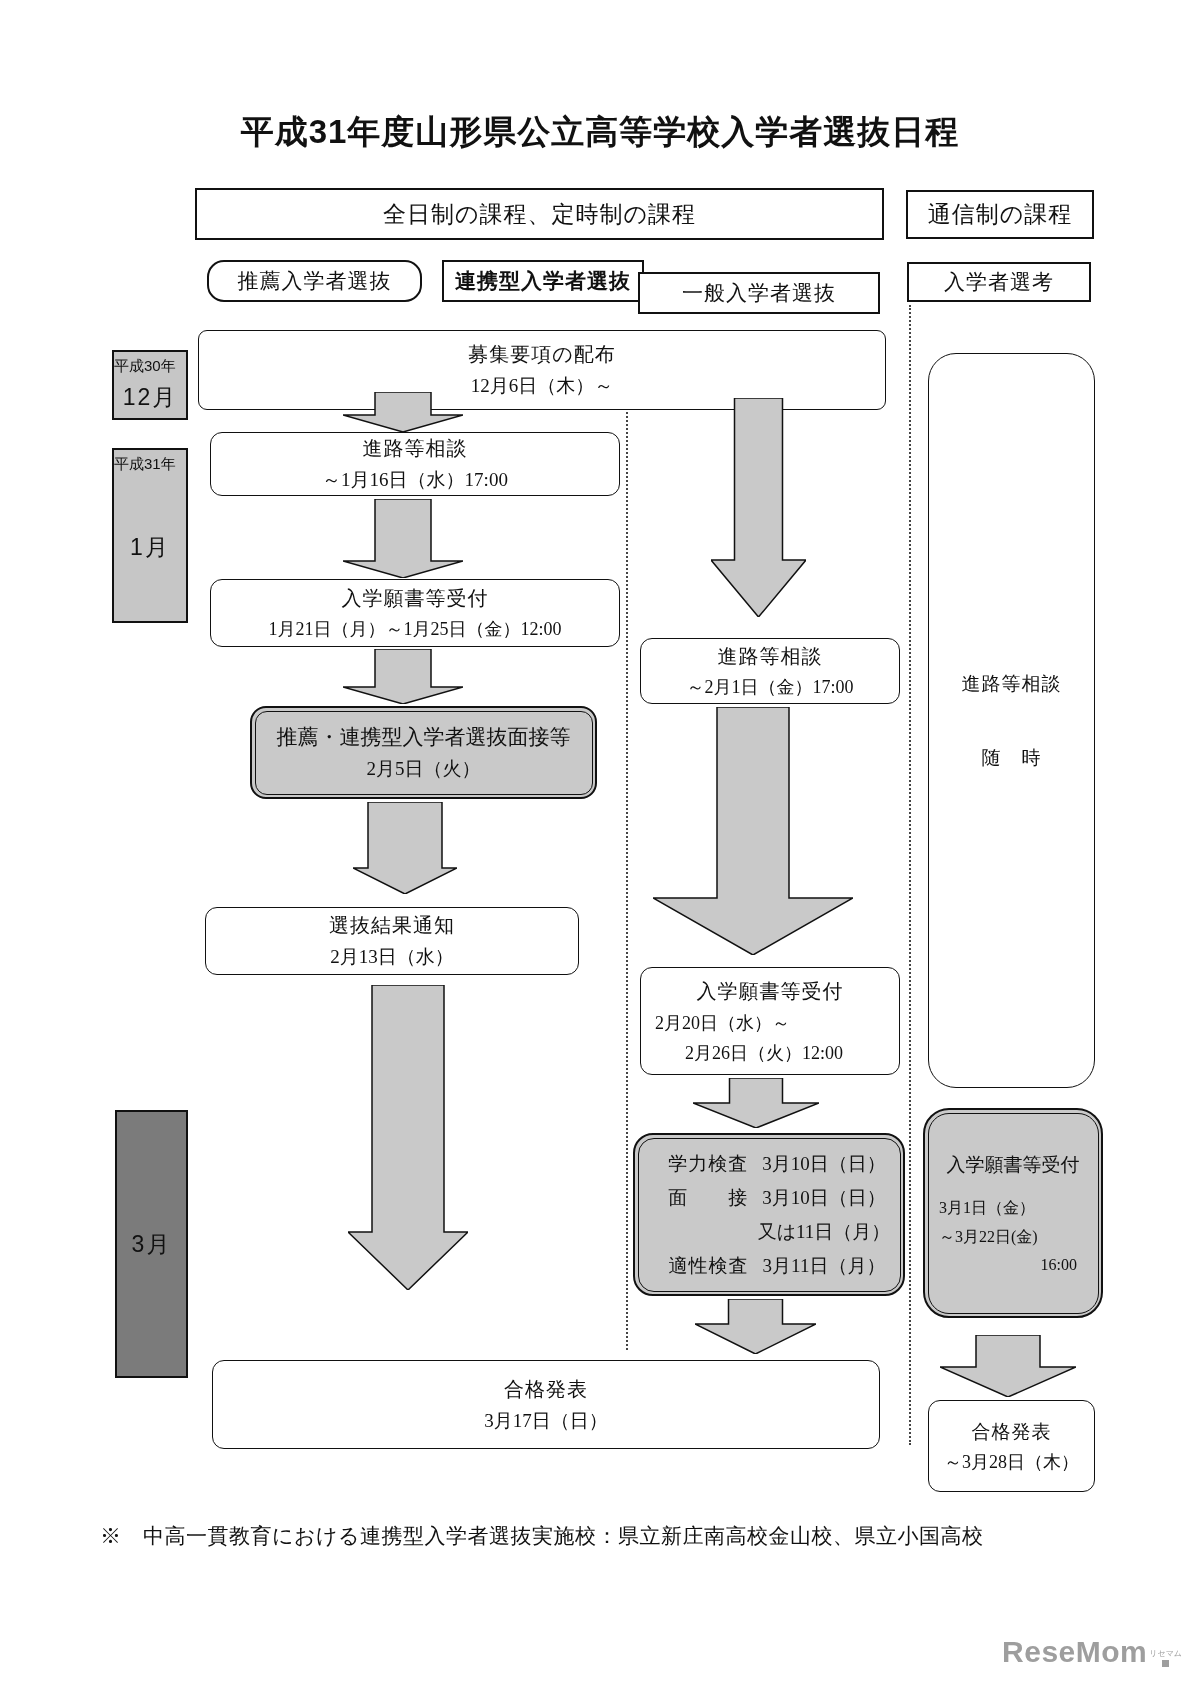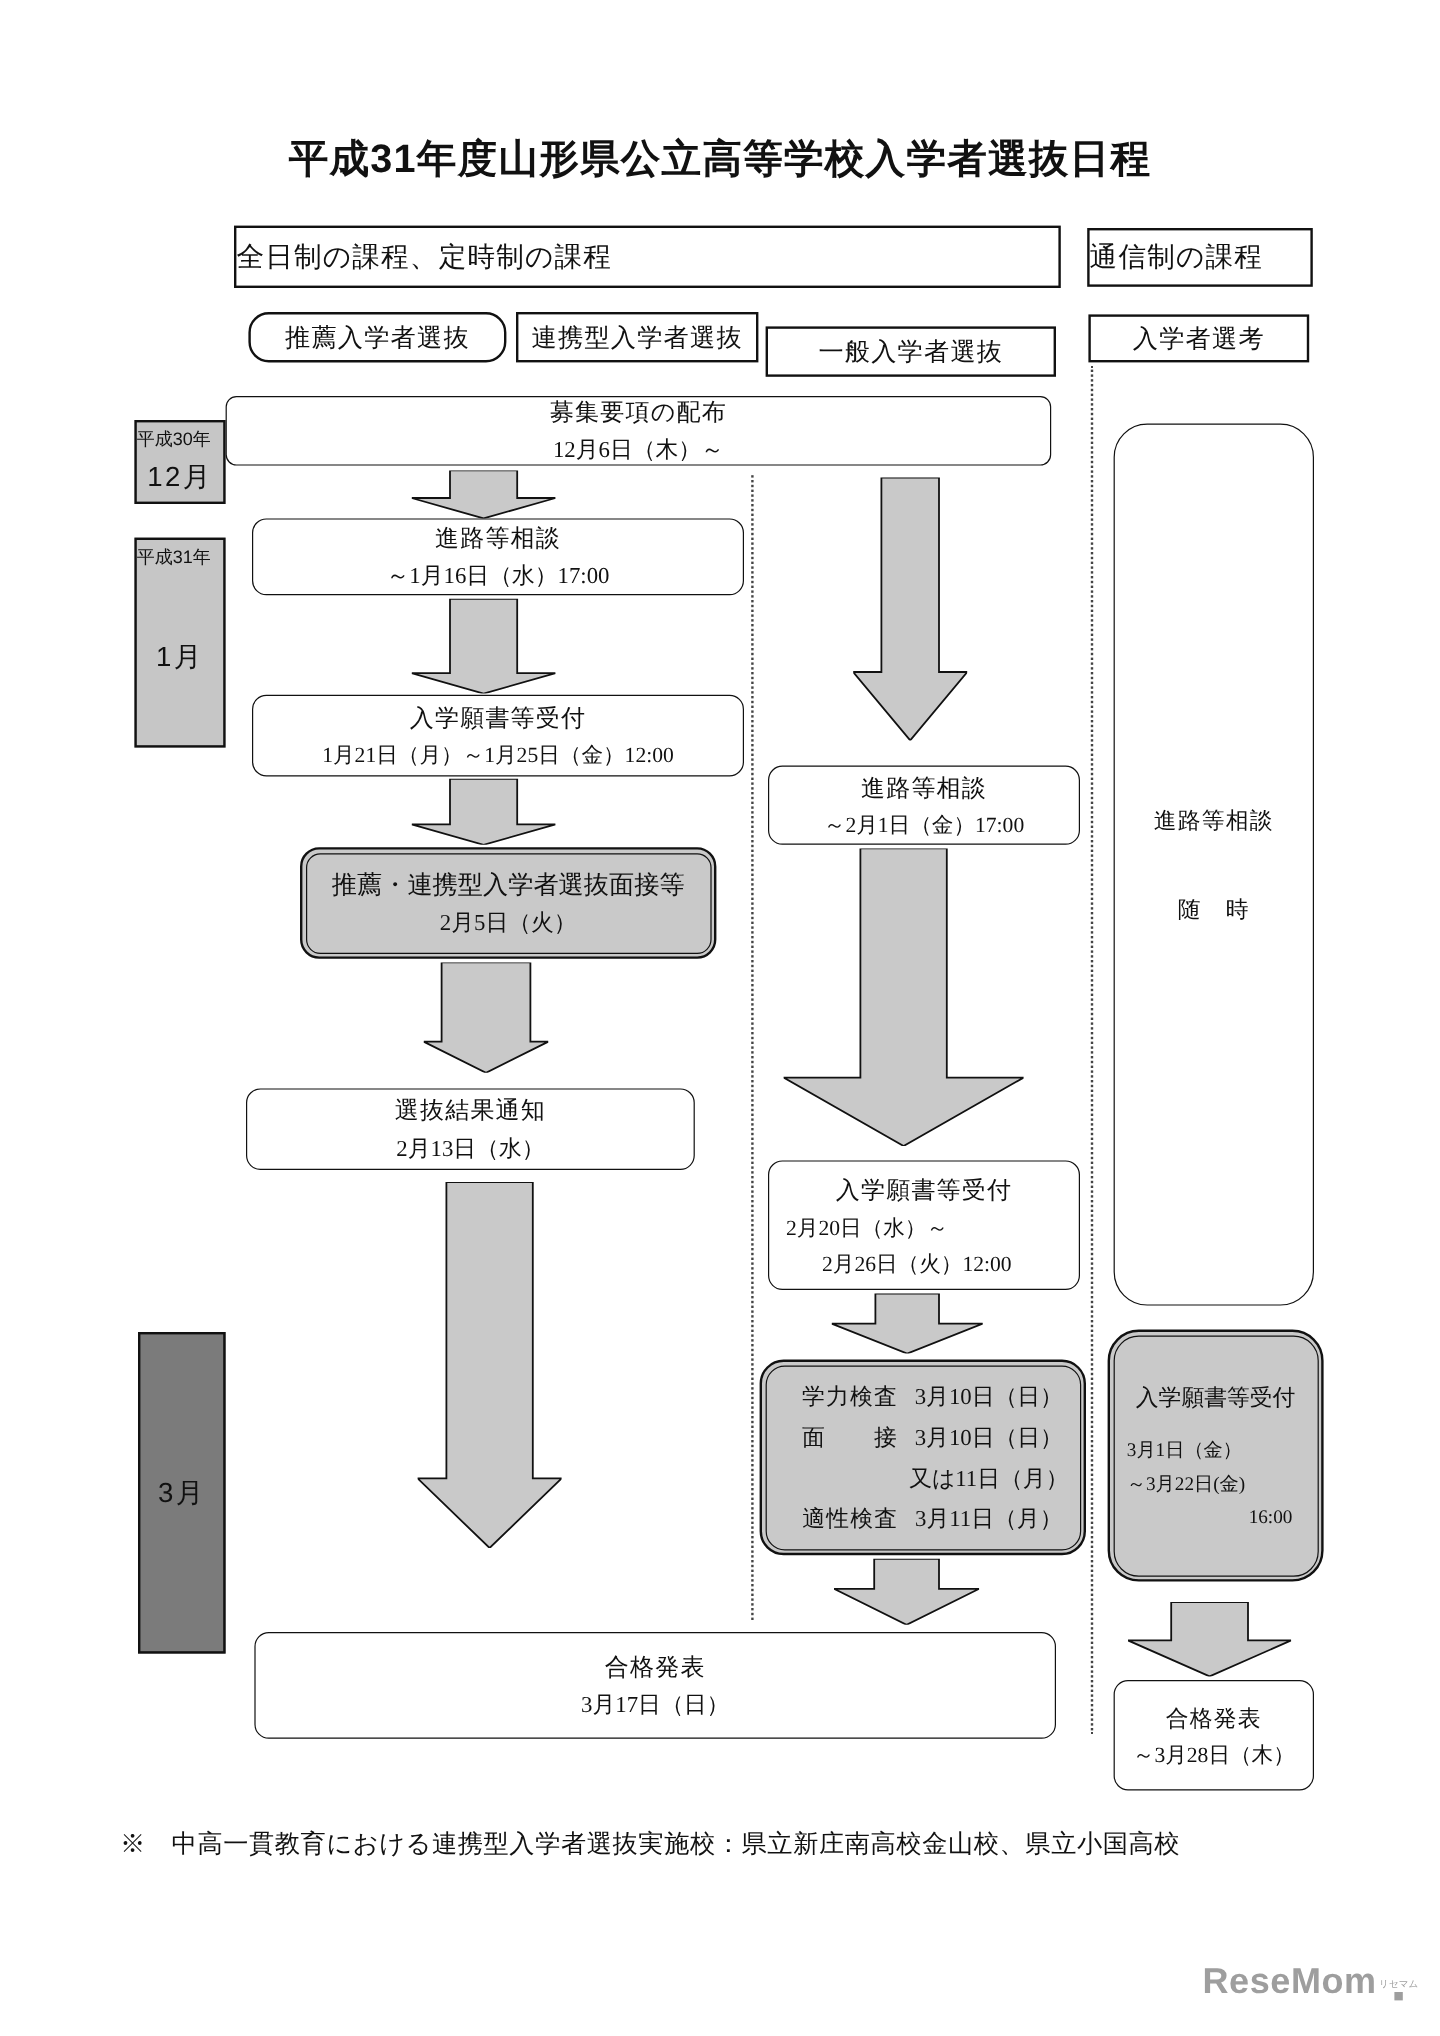--- a/index.html
+++ b/index.html
@@ -8,21 +8,21 @@
     font-family:"Liberation Sans",sans-serif;color:#111;overflow:hidden;
   }
   .abs{position:absolute;}
   .title{
     left:0;top:110px;width:1200px;text-align:center;
     font-size:33px;font-weight:bold;letter-spacing:1px;
   }
   
   .hdr{
     background:#fff;border:2px solid #111;
-    display:flex;align-items:center;
+    display:flex;align-items:center;justify-content:center;
     font-size:23px;letter-spacing:1px;
   }
   .subhdr{
     background:#fff;border:2px solid #111;
     display:flex;align-items:center;justify-content:center;
     font-size:21px;letter-spacing:1px;
   }
   
   .month{
     border:2px solid #111;display:flex;flex-direction:column;
@@ -74,21 +74,21 @@
   <div class="abs hdr" style="left:195px;top:188px;width:685px;height:48px;">
     <span>全日制の課程、定時制の課程</span>
   </div>
   <div class="abs hdr" style="left:906px;top:190px;width:184px;height:45px;">
     <span>通信制の課程</span>
   </div>
 
   <div class="abs subhdr" style="left:207px;top:260px;width:211px;height:38px;border-radius:17px;">
     <span>推薦入学者選抜</span>
   </div>
-  <div class="abs subhdr" style="left:430px;top:260px;width:198px;height:38px;">
+  <div class="abs subhdr" style="left:442px;top:260px;width:198px;height:38px;font-weight:bold;">
     <span>連携型入学者選抜</span>
   </div>
   <div class="abs subhdr" style="left:638px;top:272px;width:238px;height:38px;">
     <span>一般入学者選抜</span>
   </div>
   <div class="abs subhdr" style="left:907px;top:262px;width:180px;height:36px;">
     <span>入学者選考</span>
   </div>
 
   <div class="abs month" style="left:112px;top:350px;width:76px;height:70px;background:#c6c6c6;">
@@ -99,21 +99,21 @@
     <div class="m-era">平成31年</div>
     <div class="m-label">1月</div>
   </div>
   <div class="abs month" style="left:115px;top:1110px;width:73px;height:268px;background:#7b7b7b;">
     <div class="m-label">3月</div>
   </div>
 
   <div class="abs dots" style="left:626px;top:396px;height:954px;"></div>
   <div class="abs dots" style="left:909px;top:305px;height:1140px;"></div>
 
-  <div class="abs fbox" style="left:188px;top:330px;width:688px;height:58px;border-radius:9px;align-items:center;">
+  <div class="abs fbox" style="left:198px;top:330px;width:688px;height:80px;border-radius:9px;align-items:center;">
     <div class="t">募集要項の配布</div>
     <div class="d">12月6日（木）～</div>
   </div>
 
   <svg class="arrow abs" style="left:343px;top:392px;" width="120" height="40">
     <polygon points="32,0 88,0 88,23 120,23 60,40 0,23 32,23" fill="#c9c9c9" stroke="#111" stroke-width="1.5"></polygon>
   </svg>
 
   <div class="abs fbox" style="left:210px;top:432px;width:410px;height:64px;">
     <div class="t">進路等相談</div>

